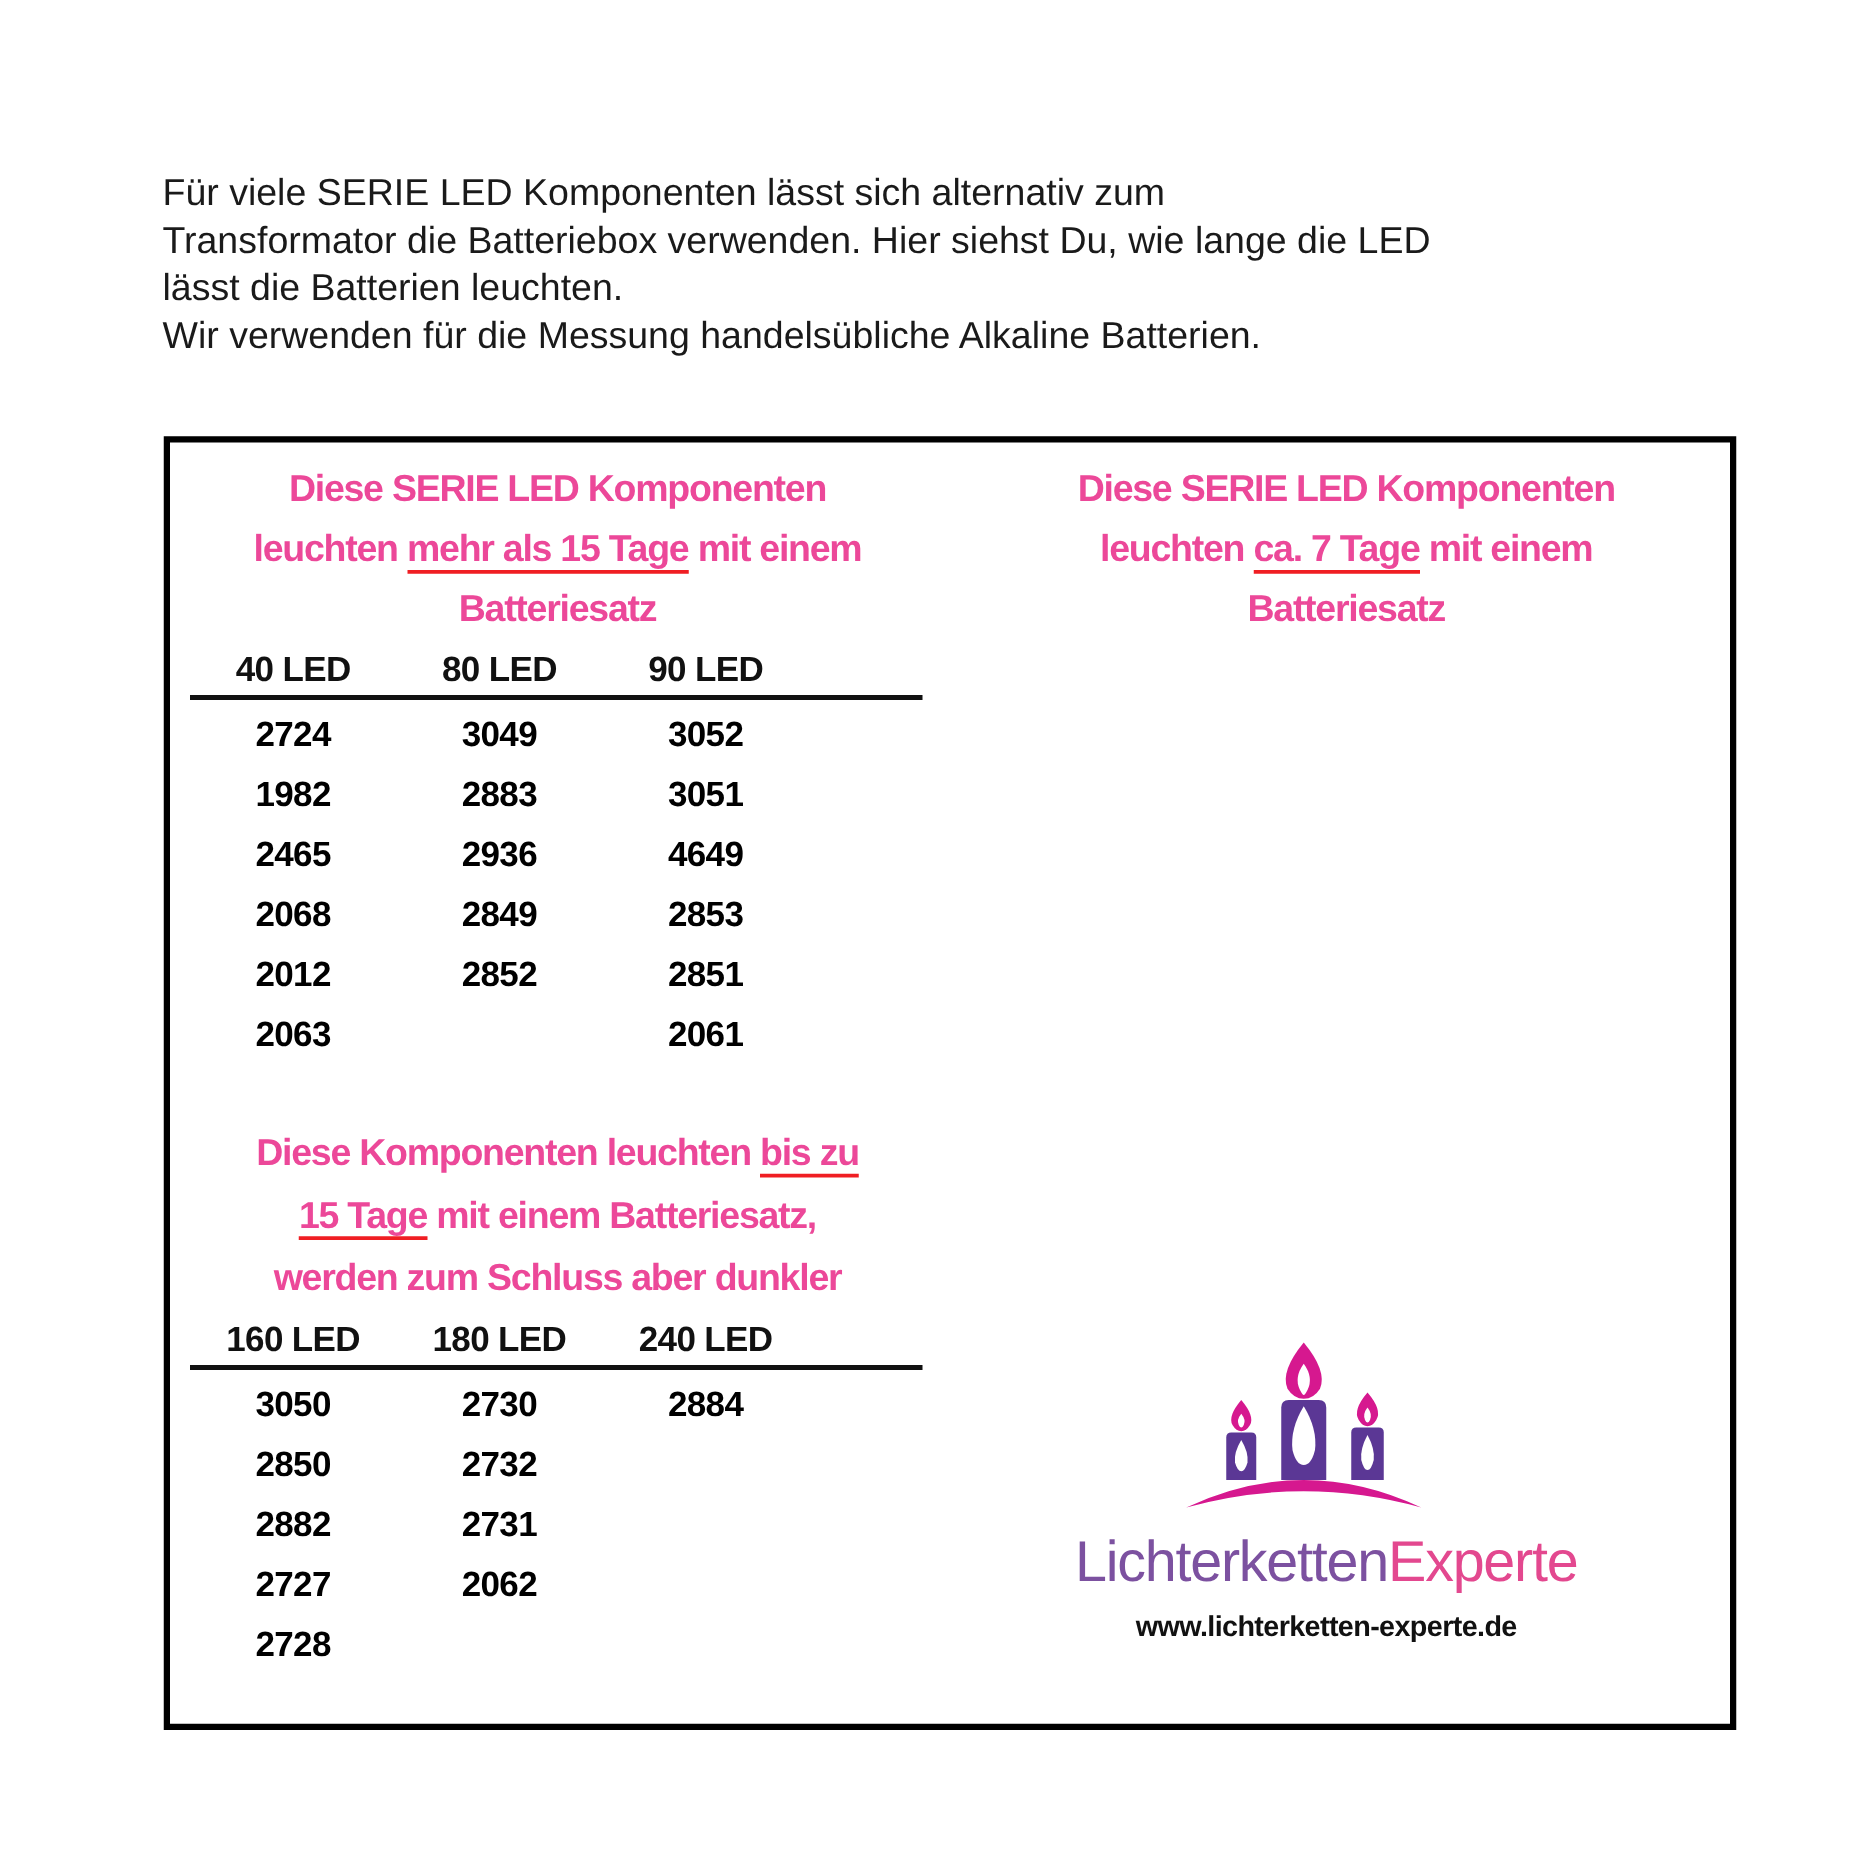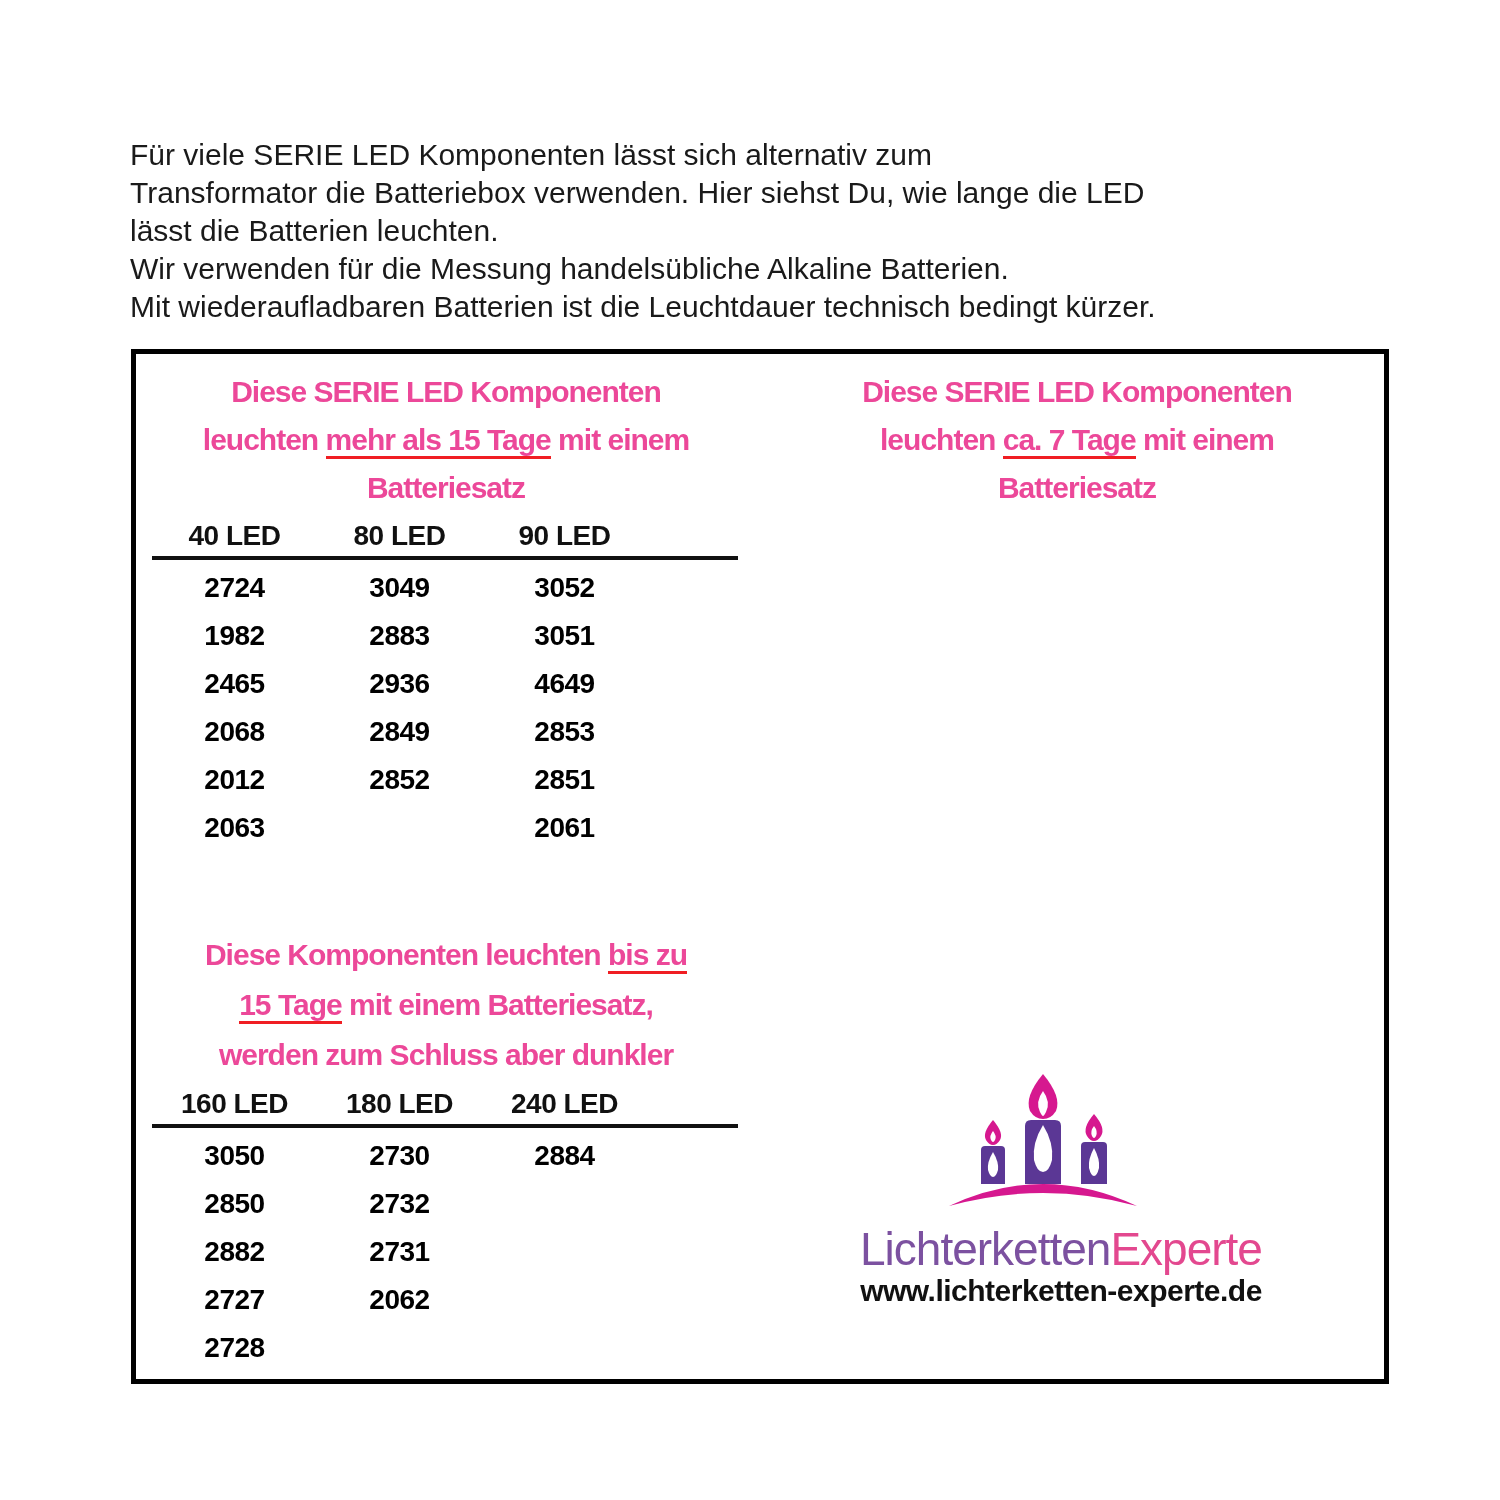--- a/index.html
+++ b/index.html
@@ -11,21 +11,21 @@
     position:absolute; left:130px; top:136px; width:1290px;
     font-size:30px; line-height:38px; color:#1a1a1a;
   }
   .box {
     position:absolute; left:131px; top:349px; width:1258px; height:1035px;
     border:5px solid #000; box-sizing:border-box; background:#fff;
   }
   .sec { position:absolute; }
   .sec-tl { left:16px; top:14px;  width:588px; }
   .sec-tr { left:647px; top:14px; width:588px; }
-  .sec-bl { left:16px; top:576px; width:588px; }
+  .sec-bl { left:16px; top:544px; width:588px; }
 
   .red-heading {
     color:#ec4899; font-weight:bold; font-size:30px; line-height:48px;
     text-align:center; letter-spacing:-1px;
   }
   .sec-bl .red-heading { line-height:50px; }
   .red-heading .u { border-bottom:3px solid #f01e23; padding-bottom:0; }
 
   .tbl { margin-top:4px; display:grid; grid-template-columns:165px 165px 165px 91px; }
   .gh {
@@ -37,33 +37,32 @@
     height:48px; line-height:48px; text-align:center;
     font-weight:bold; font-size:28px; letter-spacing:-0.5px; color:#000000;
   }
   .c1 { grid-column:1; } .c2 { grid-column:2; } .c3 { grid-column:3; }
 
   .logo-block { position:absolute; left:631px; top:716px; width:588px; text-align:center; }
   .candles { display:block; margin:0 auto; transform:translateX(-18px); }
   .brand { margin-top:4px; font-size:46px; line-height:50px; letter-spacing:-1px; }
   .brand-purple { color:#7c51a0; }
   .brand-pink   { color:#e3488f; }
-  .site { font-size:30px; font-weight:bold; color:#111; letter-spacing:-0.5px; }
+  .site { margin-top:14px; font-size:23px; font-weight:bold; color:#111; letter-spacing:-0.5px; }
 </style>
 </head>
 <body>
 
 <div class="page">
 
   <div class="intro">
     <div>Für viele SERIE LED Komponenten lässt sich alternativ zum</div>
     <div>Transformator die Batteriebox verwenden. Hier siehst Du, wie lange die LED</div>
     <div>lässt die Batterien leuchten.</div>
     <div>Wir verwenden für die Messung handelsübliche Alkaline Batterien.</div>
-    <div>Mit wiederaufladbaren Batterien ist die Leuchtdauer technisch bedingt kürzer.</div>
   </div>
 
   <div class="box">
 
     <section class="sec sec-tl">
       <div class="red-heading">
         <div><span>Diese SERIE LED Komponenten</span></div>
         <div><span>leuchten </span><span class="u">mehr als 15 Tage</span><span> mit einem</span></div>
         <div><span>Batteriesatz</span></div>
       </div>

